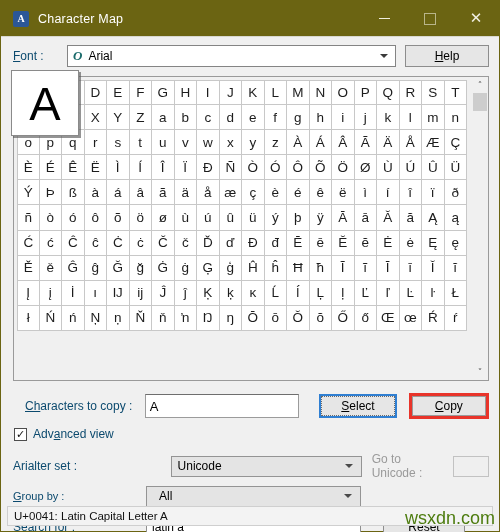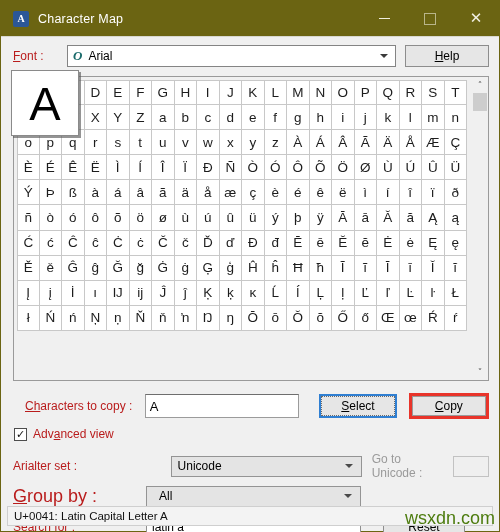--- a/index.html
+++ b/index.html
@@ -37,21 +37,21 @@
   .win-btn .min{display:block;width:11px;height:1px;background:#efeedd;}
   .win-btn .max{display:block;width:10px;height:10px;border:1px solid #b9b58a;}
   .win-btn .cls{font-size:15px;line-height:1;color:#f2f0e4;}
   
   .client{
     position:absolute;left:0;right:0;top:35px;bottom:0;
     background:#f0f0f0;
     border-top:1px solid #d8d8d0;
   }
   .row{display:flex;align-items:center;}
-  .lbl{font-size:12px;color:#b91c1c;}
+  .lbl{font-size:12px;color:#0c4a6e;}
   .ul{text-decoration:underline;}
   
   .font-row{position:absolute;left:12px;right:10px;top:8px;height:22px;}
   .font-label{width:54px;font-size:12px;}
   .combo{
     flex:1 1 auto;height:22px;box-sizing:border-box;
     border:1px solid #848484;background:#ffffff;
     display:flex;align-items:center;position:relative;
     font-size:12px;padding-left:5px;
   }
@@ -149,21 +149,21 @@
     background:#e4e4e4;font-size:12px;display:flex;align-items:center;
     padding-left:6px;position:relative;margin-left:40px;
   }
   .gotolabel{margin-left:10px;font-size:12px;color:#9a9a9a;}
   .goto-input{
     margin-left:8px;width:40px;height:21px;box-sizing:border-box;
     border:1px solid #c2c2c2;background:#efefef;
   }
   
   .gb-row{position:absolute;left:12px;top:448px;height:22px;}
-  .gb-label{width:133px;font-size:18px;}
+  .gb-label{width:133px;font-size:11px;}
   .gb-combo{
     width:215px;height:21px;box-sizing:border-box;border:1px solid #949494;
     background:#e4e4e4;font-size:12px;display:flex;align-items:center;
     padding-left:12px;position:relative;
   }
   .cs-combo .arrow,.gb-combo .arrow{
     position:absolute;right:8px;top:50%;transform:translateY(-50%);
     width:0;height:0;border-left:4px solid transparent;border-right:4px solid transparent;
     border-top:4px solid #4a4a4a;
   }

